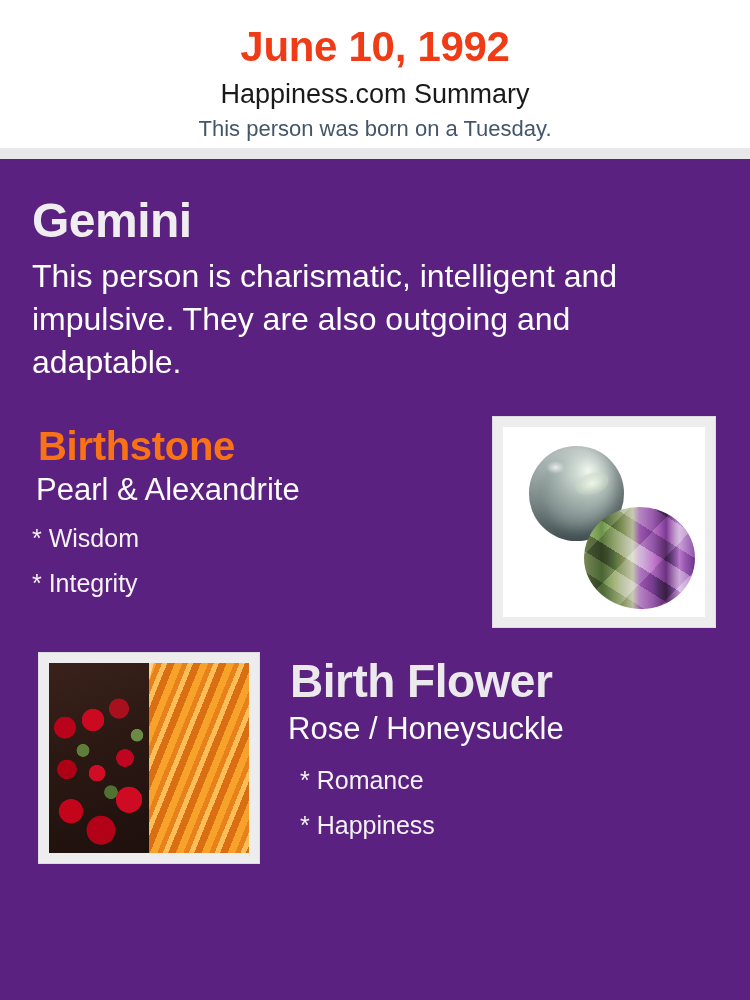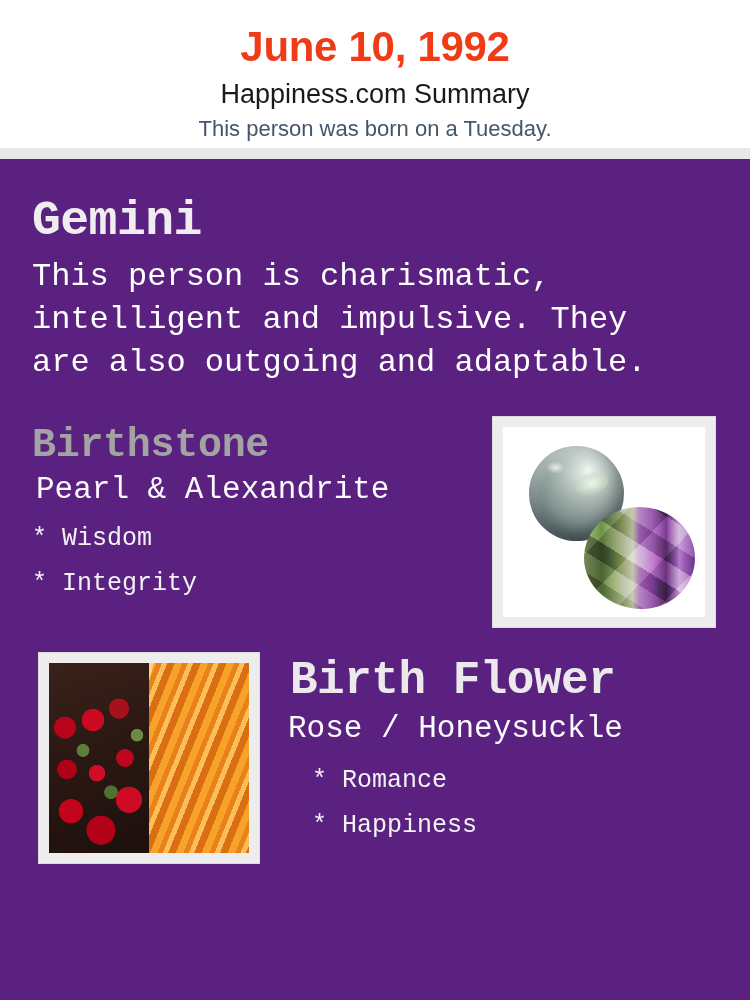--- a/index.html
+++ b/index.html
@@ -50,21 +50,20 @@
     width: 100%;
   }
 
   
   .body-panel {
     background: #5A2181;
     height: 588px;
     box-sizing: border-box;
     padding: 0 32px;
     position: relative;
-    font-family: Liberation Mono, monospace;
   }
 
   
   .zodiac {
     padding-top: 34px;
   }
   .zodiac-title {
     color: #EFEDEF;
     font-size: 48px;
     font-weight: bold;
@@ -85,26 +84,26 @@
     margin-top: 32px;
     display: flex;
     align-items: flex-start;
     justify-content: space-between;
   }
   .stone-text {
     flex: 0 0 auto;
     padding-top: 6px;
   }
   .section-title {
-    color: #a3a3a3;
+    color: #f97316;
     font-size: 40px;
     font-weight: bold;
     line-height: 48px;
     letter-spacing: -0.3px;
-    margin-left: 0;
+    margin-left: 6px;
   }
   .section-sub {
     color: #FBFAFB;
     font-size: 31px;
     font-weight: normal;
     line-height: 40px;
     margin-left: 4px;
   }
   .trait-list {
     margin: 6px 0 0 0;
@@ -262,21 +261,21 @@
     font-weight: normal;
     line-height: 42px;
     margin-left: 2px;
   }
   .flower-list {
     margin: 8px 0 0 0;
     padding: 0;
     list-style: none;
   }
   .flower-list .trait-item {
-    margin-left: 26px;
+    margin-left: 14px;
   }
 </style>
 </head>
 <body>
 
 <div class="header">
   <div class="header-date">June 10, 1992</div>
   <div class="header-site">Happiness.com Summary</div>
   <div class="header-born">This person was born on a Tuesday.</div>
 </div>

